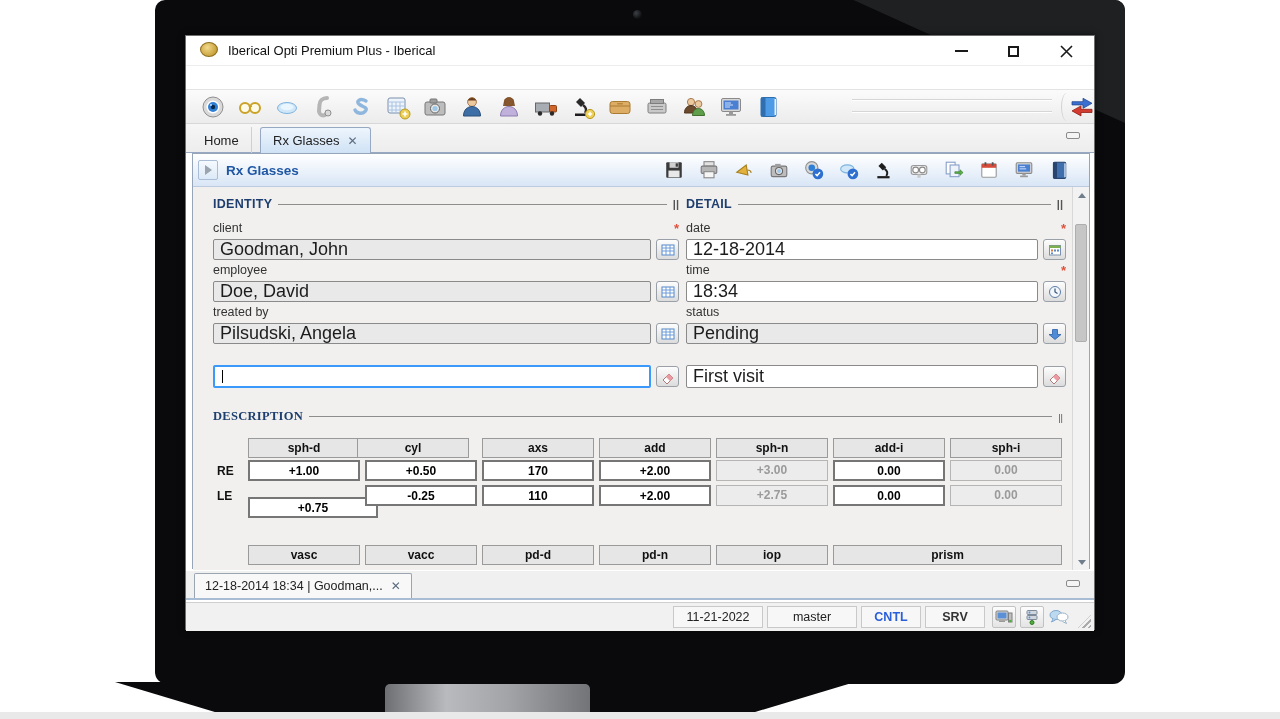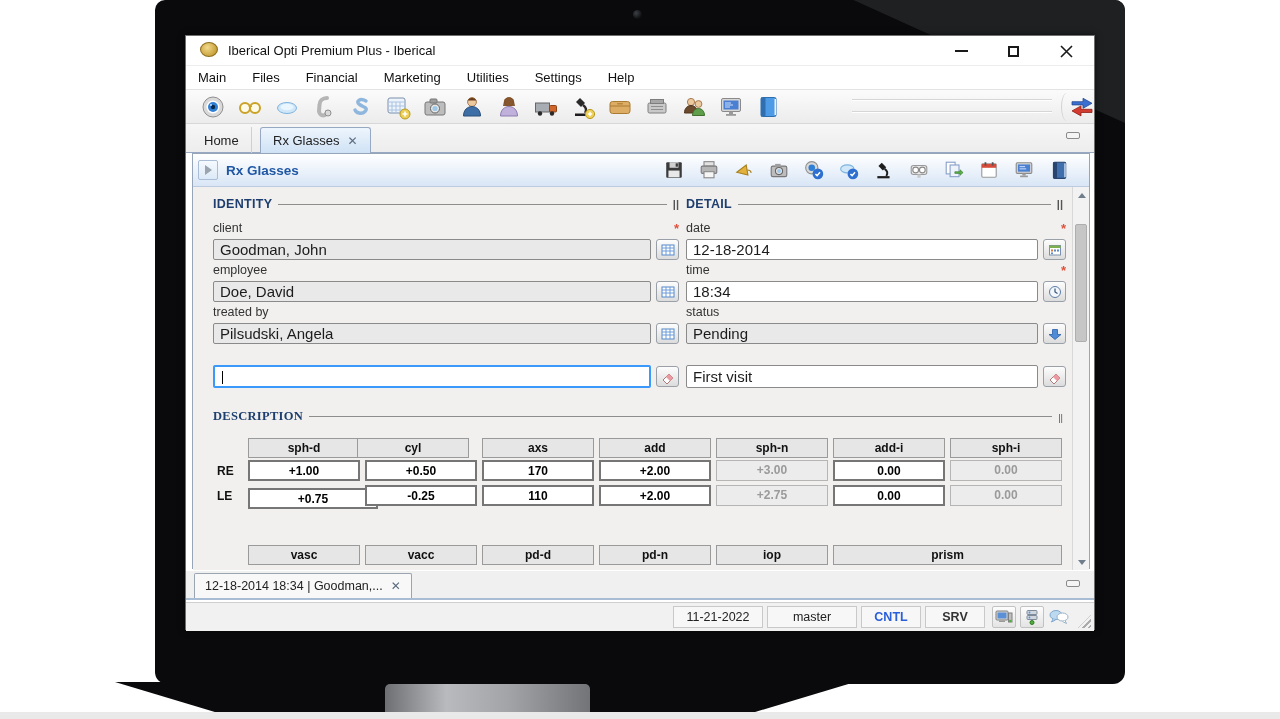--- a/index.html
+++ b/index.html
@@ -89,21 +89,21 @@
     border:1px solid #aeaeae; border-radius:2px; }
 
   
   .form { position:absolute; left:0; top:33px; width:881px; height:383px; overflow:hidden; background:#f1f0ee; }
   .sect { position:absolute; display:flex; align-items:center; gap:6px; }
   .sect .st { font-size:12.5px; font-weight:bold; color:#1d3e6e; letter-spacing:.3px; }
   .sect .rule { flex:1; border-top:1px solid #8d8d8d; height:0; }
   .sect .pp { font-size:11px; font-weight:bold; color:#555; }
   .flabel { position:absolute; font-size:12.5px; color:#333; display:flex; }
   .flabel .req { margin-left:auto; color:#e0503c; font-weight:bold; font-size:13px; }
-  .input { position:absolute; height:21px; line-height:19px; font-size:15px; color:#1c1c1c;
+  .input { position:absolute; height:21px; line-height:19px; font-size:18px; color:#1c1c1c;
     border:1px solid #8a8a8a; border-radius:2px; padding-left:6px; background:#fff; }
   .input.readonly { background:#e9e9e9; }
   .input.focus { border:2px solid #3b99fc; line-height:17px; }
   .caret { display:inline-block; width:1px; height:13px; background:#000; vertical-align:middle; margin-left:1px; }
   .fbtn { position:absolute; width:23px; height:21px; border:1px solid #9aa0a8; border-radius:3px;
     background:linear-gradient(180deg,#fdfdfd,#dcdcdc); display:flex; align-items:center; justify-content:center; padding:0; }
   .fbtn svg { width:14px; height:14px; }
 
   
   .dcell { position:absolute; height:21px; line-height:19px; text-align:center; font-size:12px;
@@ -161,29 +161,20 @@
       <div class="winctl wc-max">
           <i></i>
         </div>
       <div class="winctl wc-close">
         <svg width="13" height="13" viewBox="0 0 13 13">
             <path d="M1 1 L12 12 M12 1 L1 12" stroke="#1a1a1a" stroke-width="1.6"></path>
           </svg>
       </div>
     </div>
 
-    <div class="menubar">
-      <span class="menu-item">Main</span>
-      <span class="menu-item">Files</span>
-      <span class="menu-item">Financial</span>
-      <span class="menu-item">Marketing</span>
-      <span class="menu-item">Utilities</span>
-      <span class="menu-item">Settings</span>
-      <span class="menu-item">Help</span>
-    </div>
 
     <div class="toolbar">
       <svg class="tb-icon" viewBox="0 0 26 26">
         <circle cx="13" cy="13" r="10" fill="#d9d9d9" stroke="#8f8f8f"></circle>
           <circle cx="13" cy="13" r="6.5" fill="#fff"></circle>
           <circle cx="13" cy="13" r="5" fill="#2f7fd6"></circle>
           <circle cx="13" cy="13" r="2.2" fill="#0a2a4a"></circle>
           <circle cx="11" cy="11" r="1" fill="#bfe0ff"></circle>
       </svg>
       <svg class="tb-icon" viewBox="0 0 26 26">
@@ -485,21 +476,21 @@
         <div class="rowlab" style="left:24px; top:277px;">RE</div>
         <div class="dcell dval" style="left:55px;  top:273px; width:112px;">+1.00</div>
         <div class="dcell dval" style="left:172px; top:273px; width:112px;">+0.50</div>
         <div class="dcell dval" style="left:289px; top:273px; width:112px;">170</div>
         <div class="dcell dval" style="left:406px; top:273px; width:112px;">+2.00</div>
         <div class="dcell dval dis" style="left:523px; top:273px; width:112px;">+3.00</div>
         <div class="dcell dval" style="left:640px; top:273px; width:112px;">0.00</div>
         <div class="dcell dval dis" style="left:757px; top:273px; width:112px;">0.00</div>
 
         <div class="rowlab" style="left:24px; top:302px;">LE</div>
-        <div class="dcell dval" style="left:55px;  top:301px; width:130px;">+0.75</div>
+        <div class="dcell dval" style="left:55px;  top:310px; width:130px;">+0.75</div>
         <div class="dcell dval" style="left:172px; top:298px; width:112px;">-0.25</div>
         <div class="dcell dval" style="left:289px; top:298px; width:112px;">110</div>
         <div class="dcell dval" style="left:406px; top:298px; width:112px;">+2.00</div>
         <div class="dcell dval dis" style="left:523px; top:298px; width:112px;">+2.75</div>
         <div class="dcell dval" style="left:640px; top:298px; width:112px;">0.00</div>
         <div class="dcell dval dis" style="left:757px; top:298px; width:112px;">0.00</div>
 
 
         <div class="dcell dhead" style="left:55px;  top:358px; width:112px;">vasc</div>
         <div class="dcell dhead" style="left:172px; top:358px; width:112px;">vacc</div>

